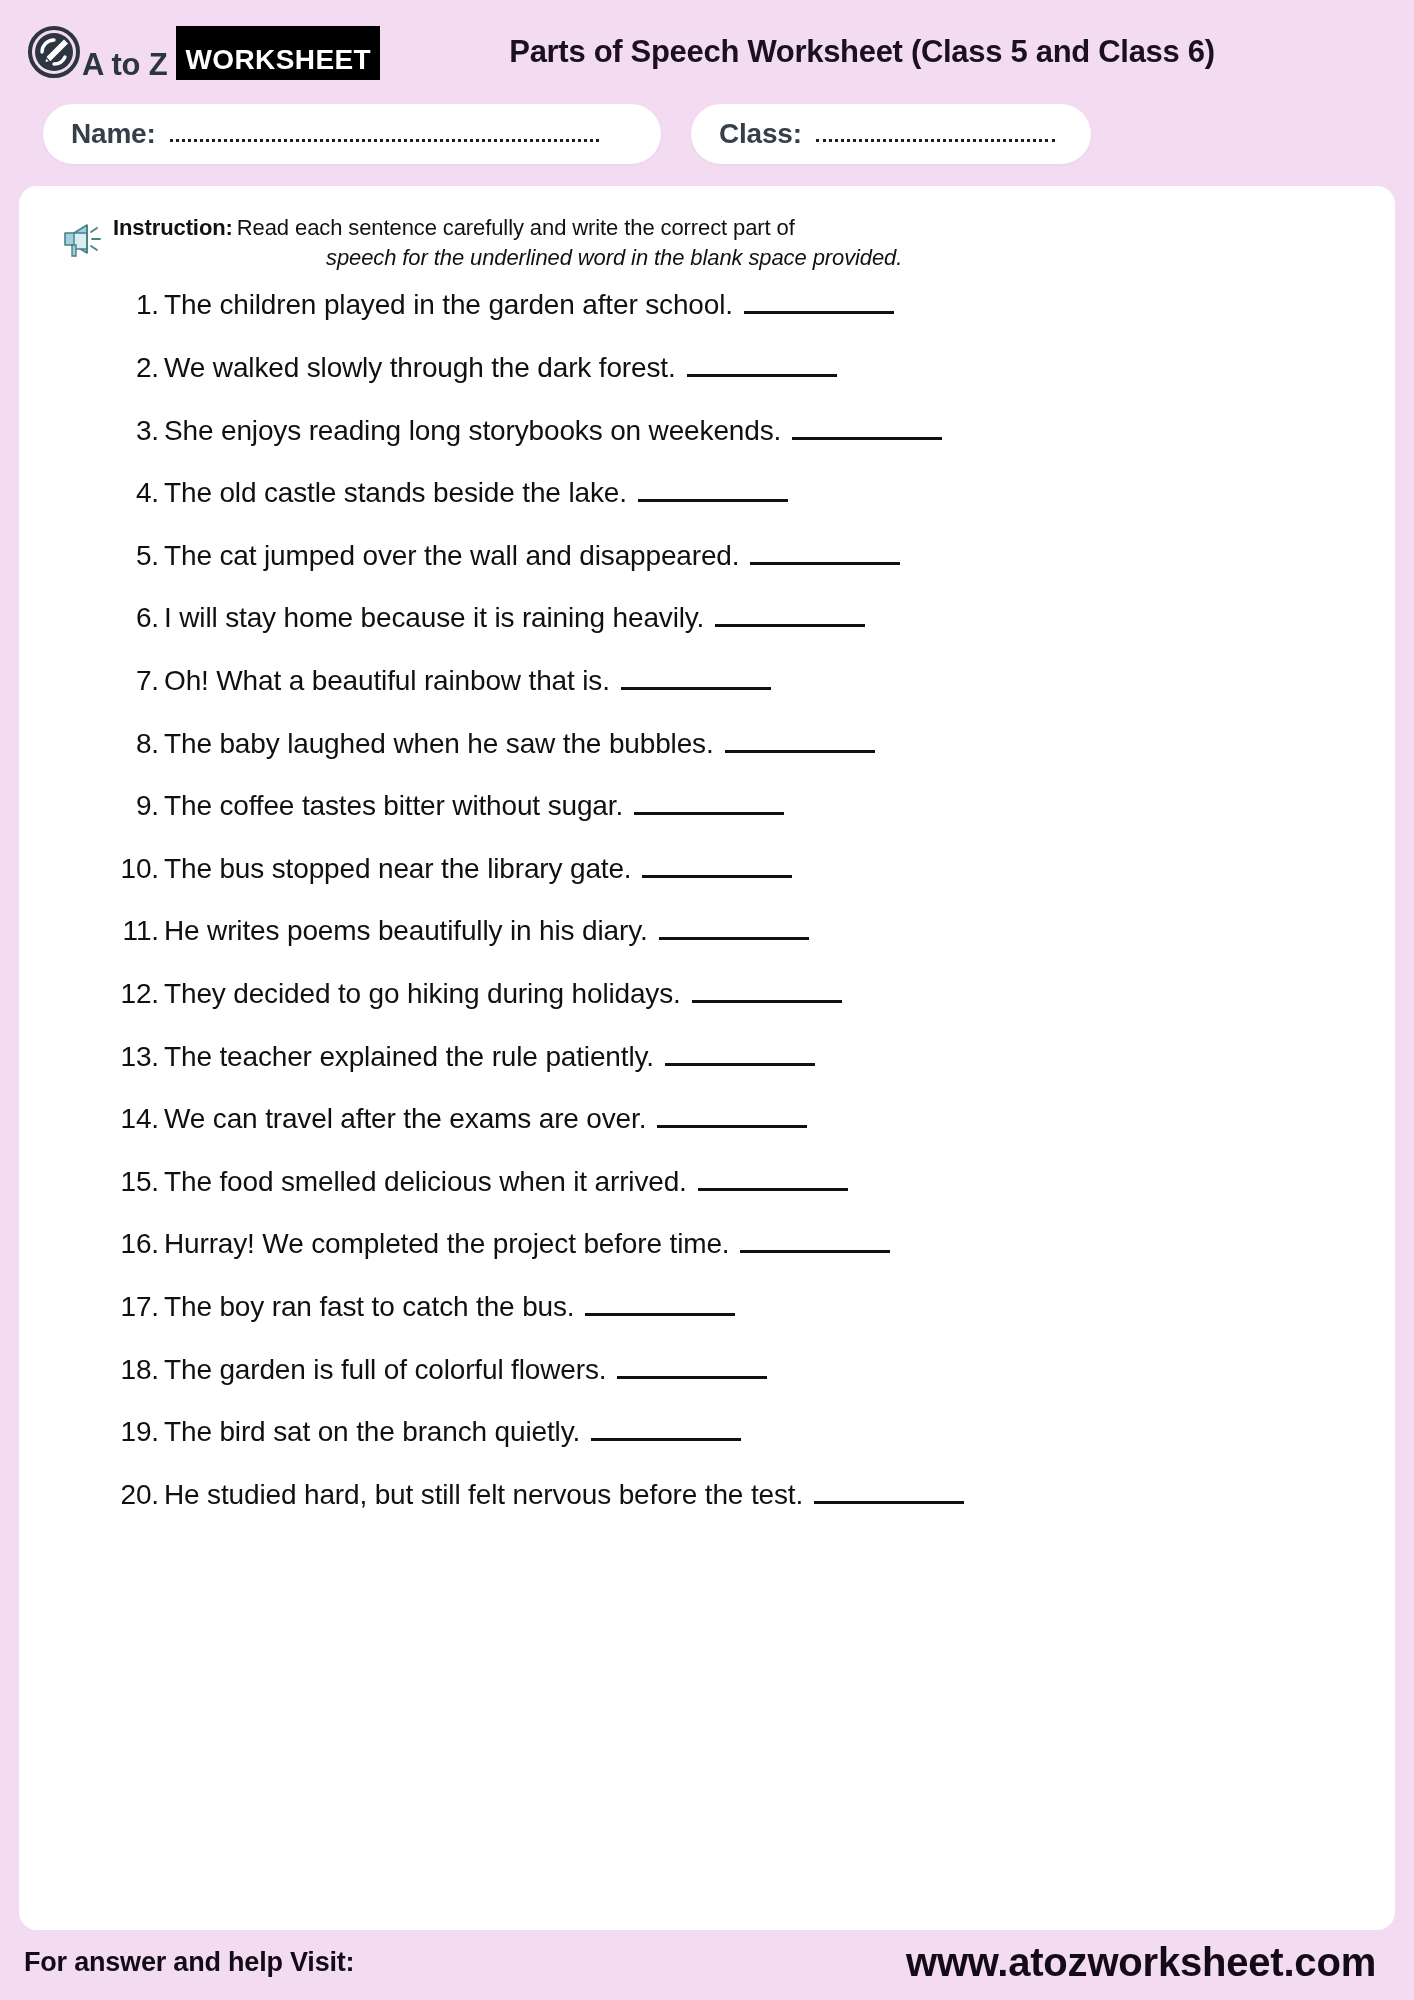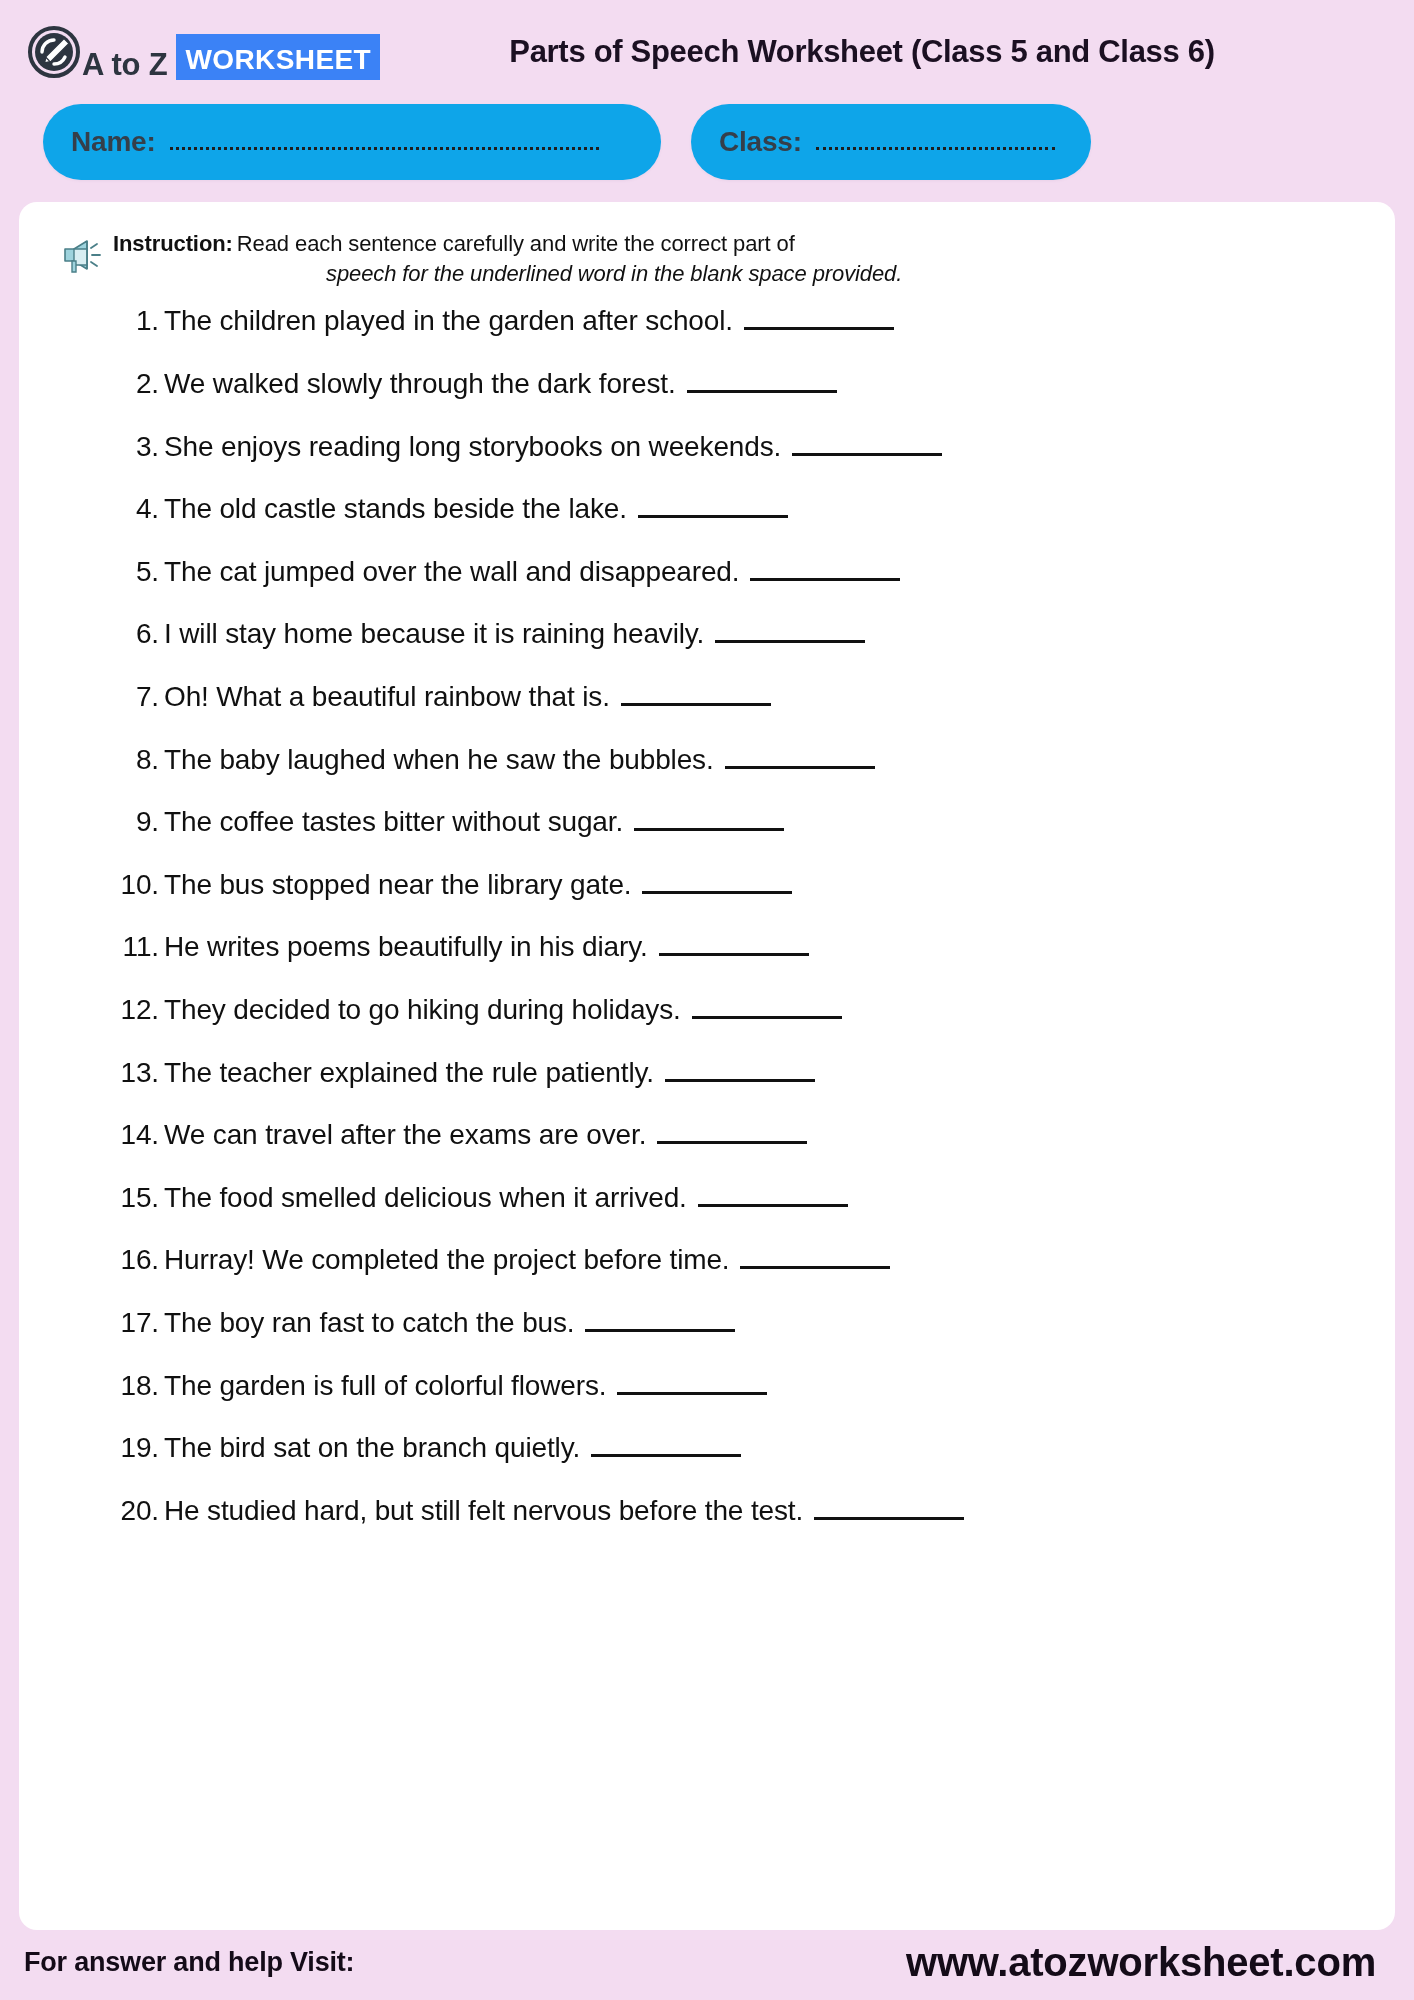--- a/index.html
+++ b/index.html
@@ -47,26 +47,26 @@
   }
   .brand-text {
     font-size: 31px;
     font-weight: bold;
     color: #2d3540;
     letter-spacing: -0.2px;
     line-height: 1;
     white-space: nowrap;
   }
   .brand-badge {
-    background: #3b82f6;
+    background: #000000;
     color: #ffffff;
     font-size: 28px;
     font-weight: bold;
     letter-spacing: 0.4px;
-    padding: 12px 9px 6px 9px;
+    padding: 20px 9px 6px 9px;
     line-height: 1;
     margin-left: 9px;
     display: inline-block;
     white-space: nowrap;
   }
   .header-title {
     flex: 1 1 auto;
     text-align: center;
     font-size: 31px;
     font-weight: bold;
@@ -79,23 +79,23 @@
 
   
   .idrow {
     flex: 0 0 auto;
     display: flex;
     gap: 30px;
     padding: 0 43px 0 43px;
     box-sizing: border-box;
   }
   .idcard {
-    background: #0ea5e9;
+    background: #ffffff;
     border-radius: 40px;
-    height: 76px;
+    height: 60px;
     display: flex;
     align-items: center;
     padding: 0 26px 0 28px;
     box-sizing: border-box;
     box-shadow: 0 1px 3px rgba(120, 80, 130, 0.07);
   }
   .idcard.name { flex: 0 0 618px; }
   .idcard.klass { flex: 0 0 400px; }
   .idlabel {
     font-size: 28px;

